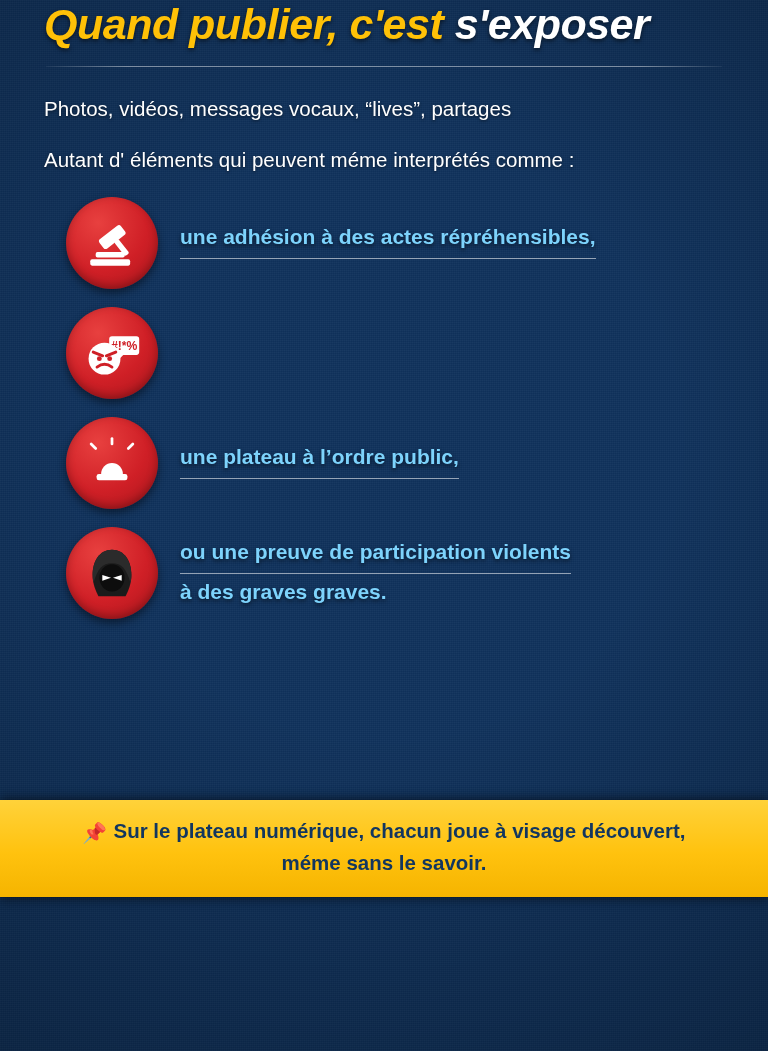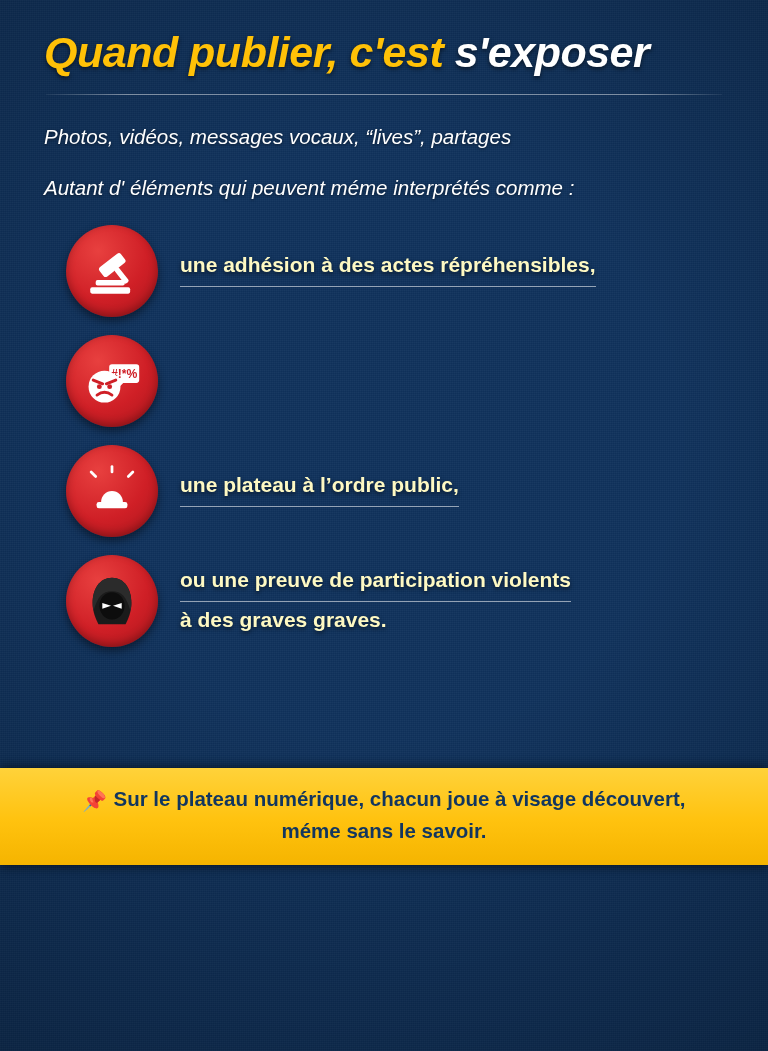--- a/index.html
+++ b/index.html
@@ -45,21 +45,20 @@
   }
 
   .content {
     position: relative;
     z-index: 3;
     padding: 0 44px;
   }
 
   .title {
     margin: 0;
-    padding-top: 28px;
     font-size: 43px;
     line-height: 1.12;
     font-weight: bold;
     font-style: italic;
     letter-spacing: -0.5px;
     color: #ffc107;
     text-shadow: 0 2px 4px rgba(0,0,0,0.55);
     white-space: nowrap;
   }
   .title .white { color: #ffffff; }
@@ -70,21 +69,20 @@
     margin: 18px 2px 0 2px;
   }
 
   .intro {
     color: #ffffff;
     font-size: 20.5px;
     line-height: 1.52;
     margin-top: 26px;
     text-shadow: 0 1px 3px rgba(0,0,0,0.5);
     font-weight: 400;
-    font-style: italic;
   }
   .intro-2 {
     margin-top: 20px;
   }
 
   .items {
     margin-top: 20px;
   }
   .item {
     display: flex;
@@ -101,42 +99,42 @@
     box-shadow: 0 4px 9px rgba(0,0,0,0.45), inset 0 -3px 8px rgba(0,0,0,0.28);
     display: flex;
     align-items: center;
     justify-content: center;
     margin-left: 22px;
     position: relative;
   }
   .badge svg { display: block; }
 
   .item-text {
-    color: #fef9c3;
+    color: #7dd3fc;
     font-size: 21px;
     font-weight: bold;
     line-height: 1.42;
     margin-left: 22px;
     text-shadow: 0 2px 4px rgba(0,0,0,0.55);
     padding-bottom: 3px;
     position: relative;
   }
   .item-text .underline-row {
     display: block;
     border-bottom: 1px solid rgba(255,255,255,0.55);
     padding-bottom: 6px;
     margin-bottom: 3px;
   }
   .item-text .plain-row { display: block; }
 
   .footer-band {
     position: absolute;
     left: 0;
     right: 0;
-    bottom: 186px;
+    bottom: 154px;
     z-index: 4;
     background: linear-gradient(180deg, #ffd23a 0%, #ffc20e 55%, #f5b400 100%);
     padding: 16px 36px 18px 36px;
     text-align: center;
     box-shadow: 0 -2px 10px rgba(0,0,0,0.35), 0 2px 10px rgba(0,0,0,0.35);
   }
   .footer-line {
     color: #12365f;
     font-size: 20.5px;
     font-weight: bold;

